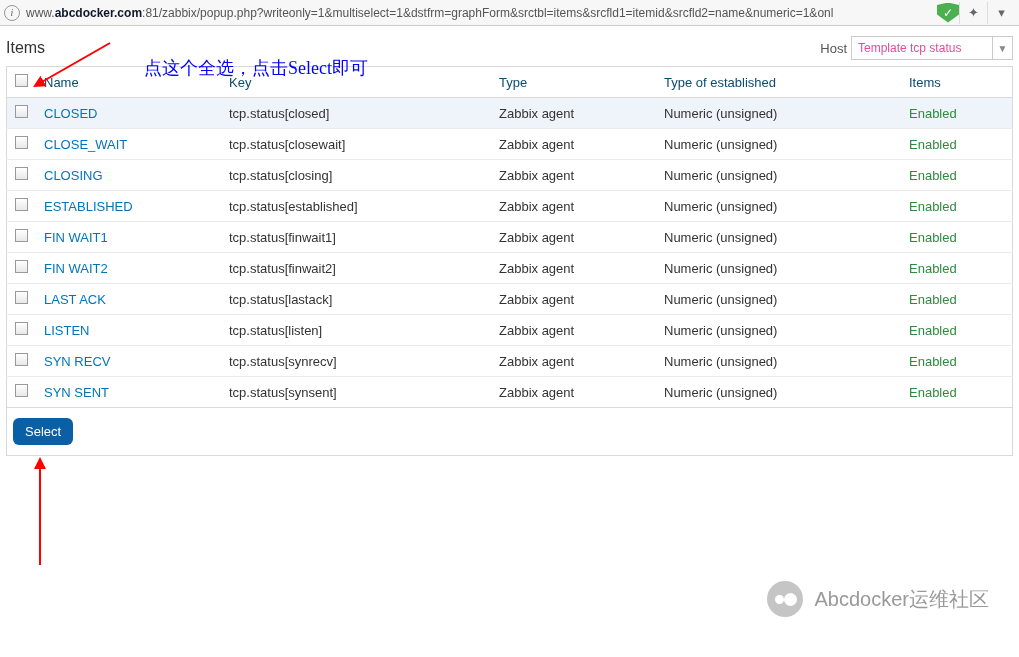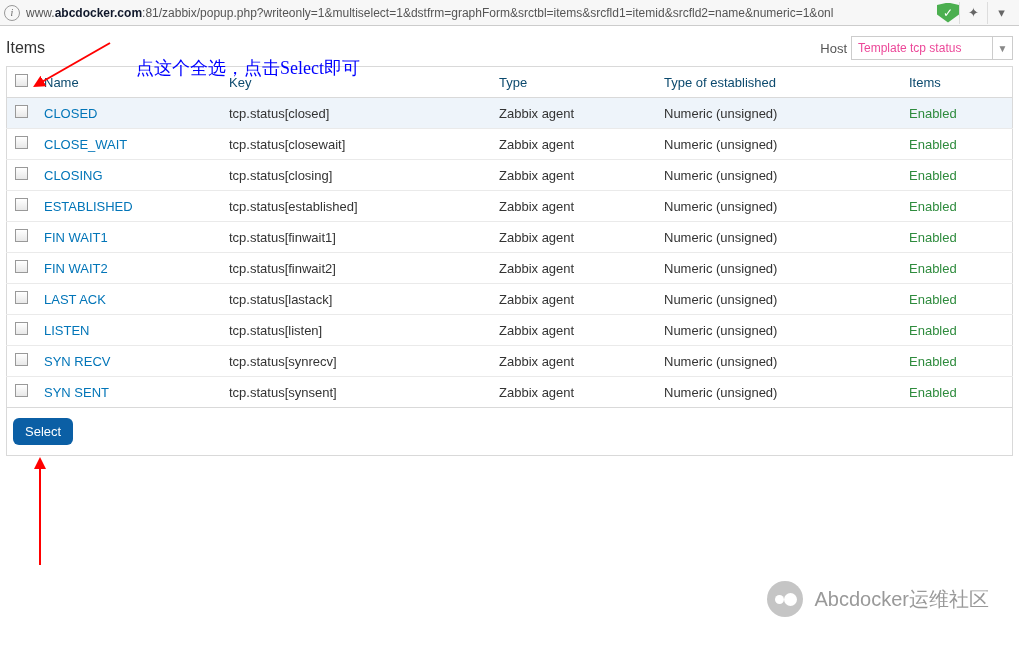--- a/index.html
+++ b/index.html
@@ -54,21 +54,21 @@
     display:flex; align-items:center;
     border:1px solid #ccc; height:24px; background:#fff;
   }
   .host-select .sel-val { padding:0 6px; color:#ec4899; min-width:140px; font-size:12px; }
   .host-select .sel-caret {
     width:20px; height:100%; border-left:1px solid #ccc;
     display:flex; align-items:center; justify-content:center;
     color:#888; font-size:10px;
   }
   .annot {
-    position:absolute; top:56px; left:136px;
+    position:absolute; top:56px; left:144px;
     color:#0000ff; font-family: "SimSun","宋体",serif; font-size:18px;
     pointer-events:none;
   }
   .arrow { position:absolute; pointer-events:none; }
   .arrow svg { overflow:visible; }
 
   .tbl {
     width:100%; border:1px solid #d9d9d9; border-collapse:collapse;
     background:#fff;
   }

